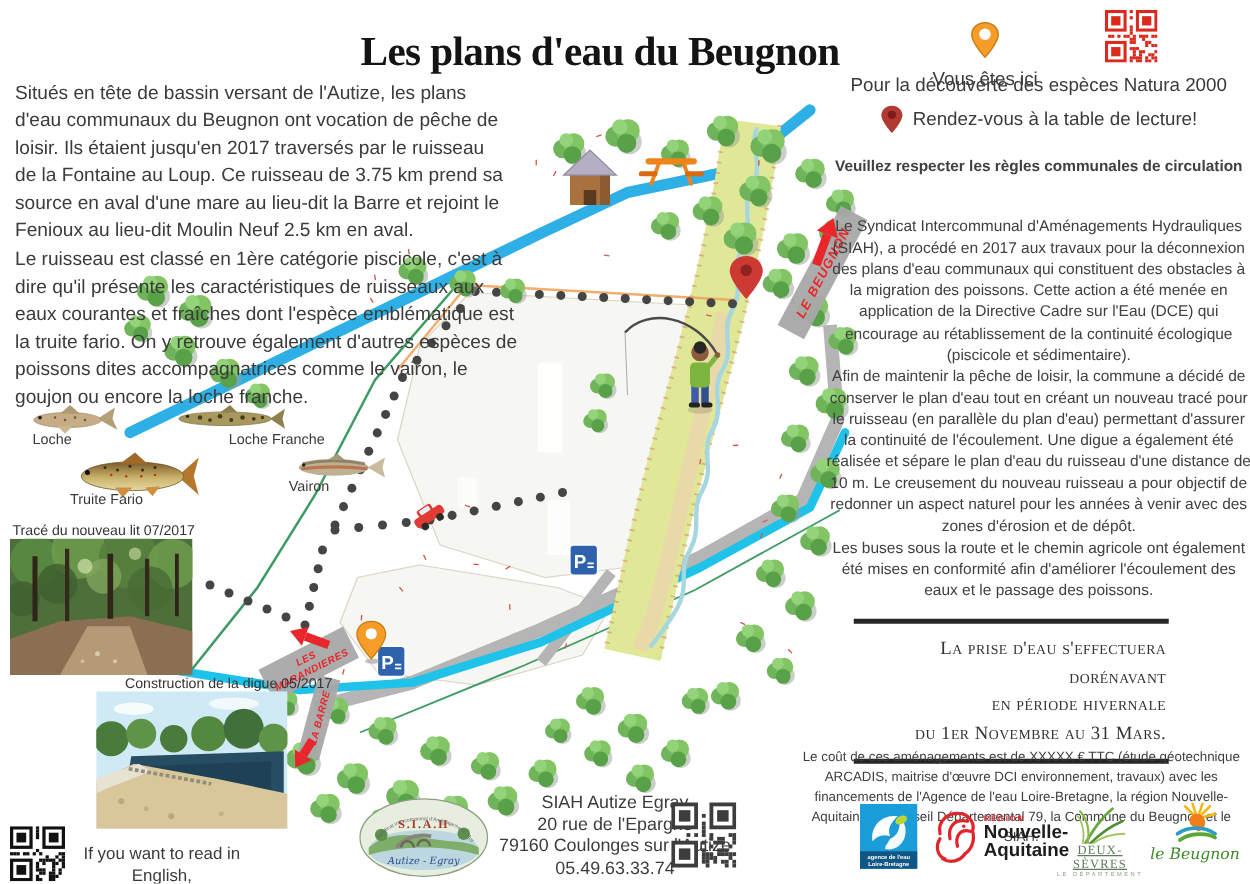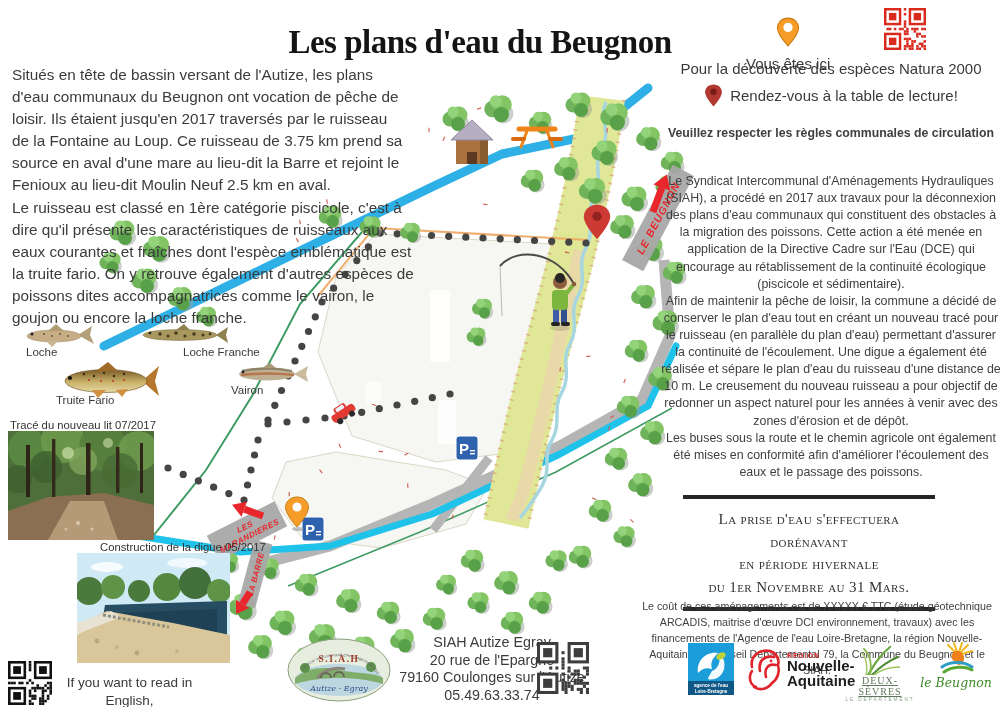--- a/index.html
+++ b/index.html
@@ -13,21 +13,21 @@
   .flabel{font-size:11.5px;color:#3a3a3a;}
   .cap{font-size:11.3px;color:#333;}
   .eng{font-size:13.5px;color:#3a3a3a;text-align:center;line-height:1.35;}
   .rn1{font-size:15px;text-align:center;color:#3a3a3a;}
   .rn2{display:flex;align-items:center;justify-content:center;gap:7px;font-size:15px;color:#3a3a3a;}
   .rrules{font-size:12.3px;font-weight:bold;text-align:center;color:#404040;}
   .rp{font-size:12.4px;line-height:1.38;text-align:center;color:#3f3f3f;}
   .rp p{margin:0;}
   .notice{border-top:4px solid #262626;border-bottom:4px solid #262626;padding:9px 2px;
           font-family:"Liberation Serif",serif;font-variant:small-caps;font-size:15px;
-          letter-spacing:.4px;color:#333;text-align:center;line-height:1.5;}
+          letter-spacing:.4px;color:#333;text-align:right;line-height:1.5;}
   .cost{font-size:10.7px;line-height:1.5;text-align:center;color:#3f3f3f;}
   .addr{font-size:14.3px;line-height:17.5px;text-align:center;color:#3c3c3c;}
   .logo-na{display:flex;align-items:center;gap:3px;}
   .na-sup{color:#e0262c;font-size:6.5px;letter-spacing:1.2px;font-weight:bold;}
   .na-main{font-size:15px;font-weight:bold;color:#1d1d1d;line-height:.95;}
   .logo-ds{text-align:center;}
   .ds-l1{font-family:"Liberation Serif",serif;font-size:10px;letter-spacing:1px;color:#5f7a5a;text-decoration:underline;}
   .ds-l2{font-size:4.6px;letter-spacing:2px;color:#8aa089;}
   .logo-bg{text-align:center;}
   .bg-name{font-family:"DejaVu Serif",serif;font-style:italic;font-size:12.5px;color:#3f8a28;}

